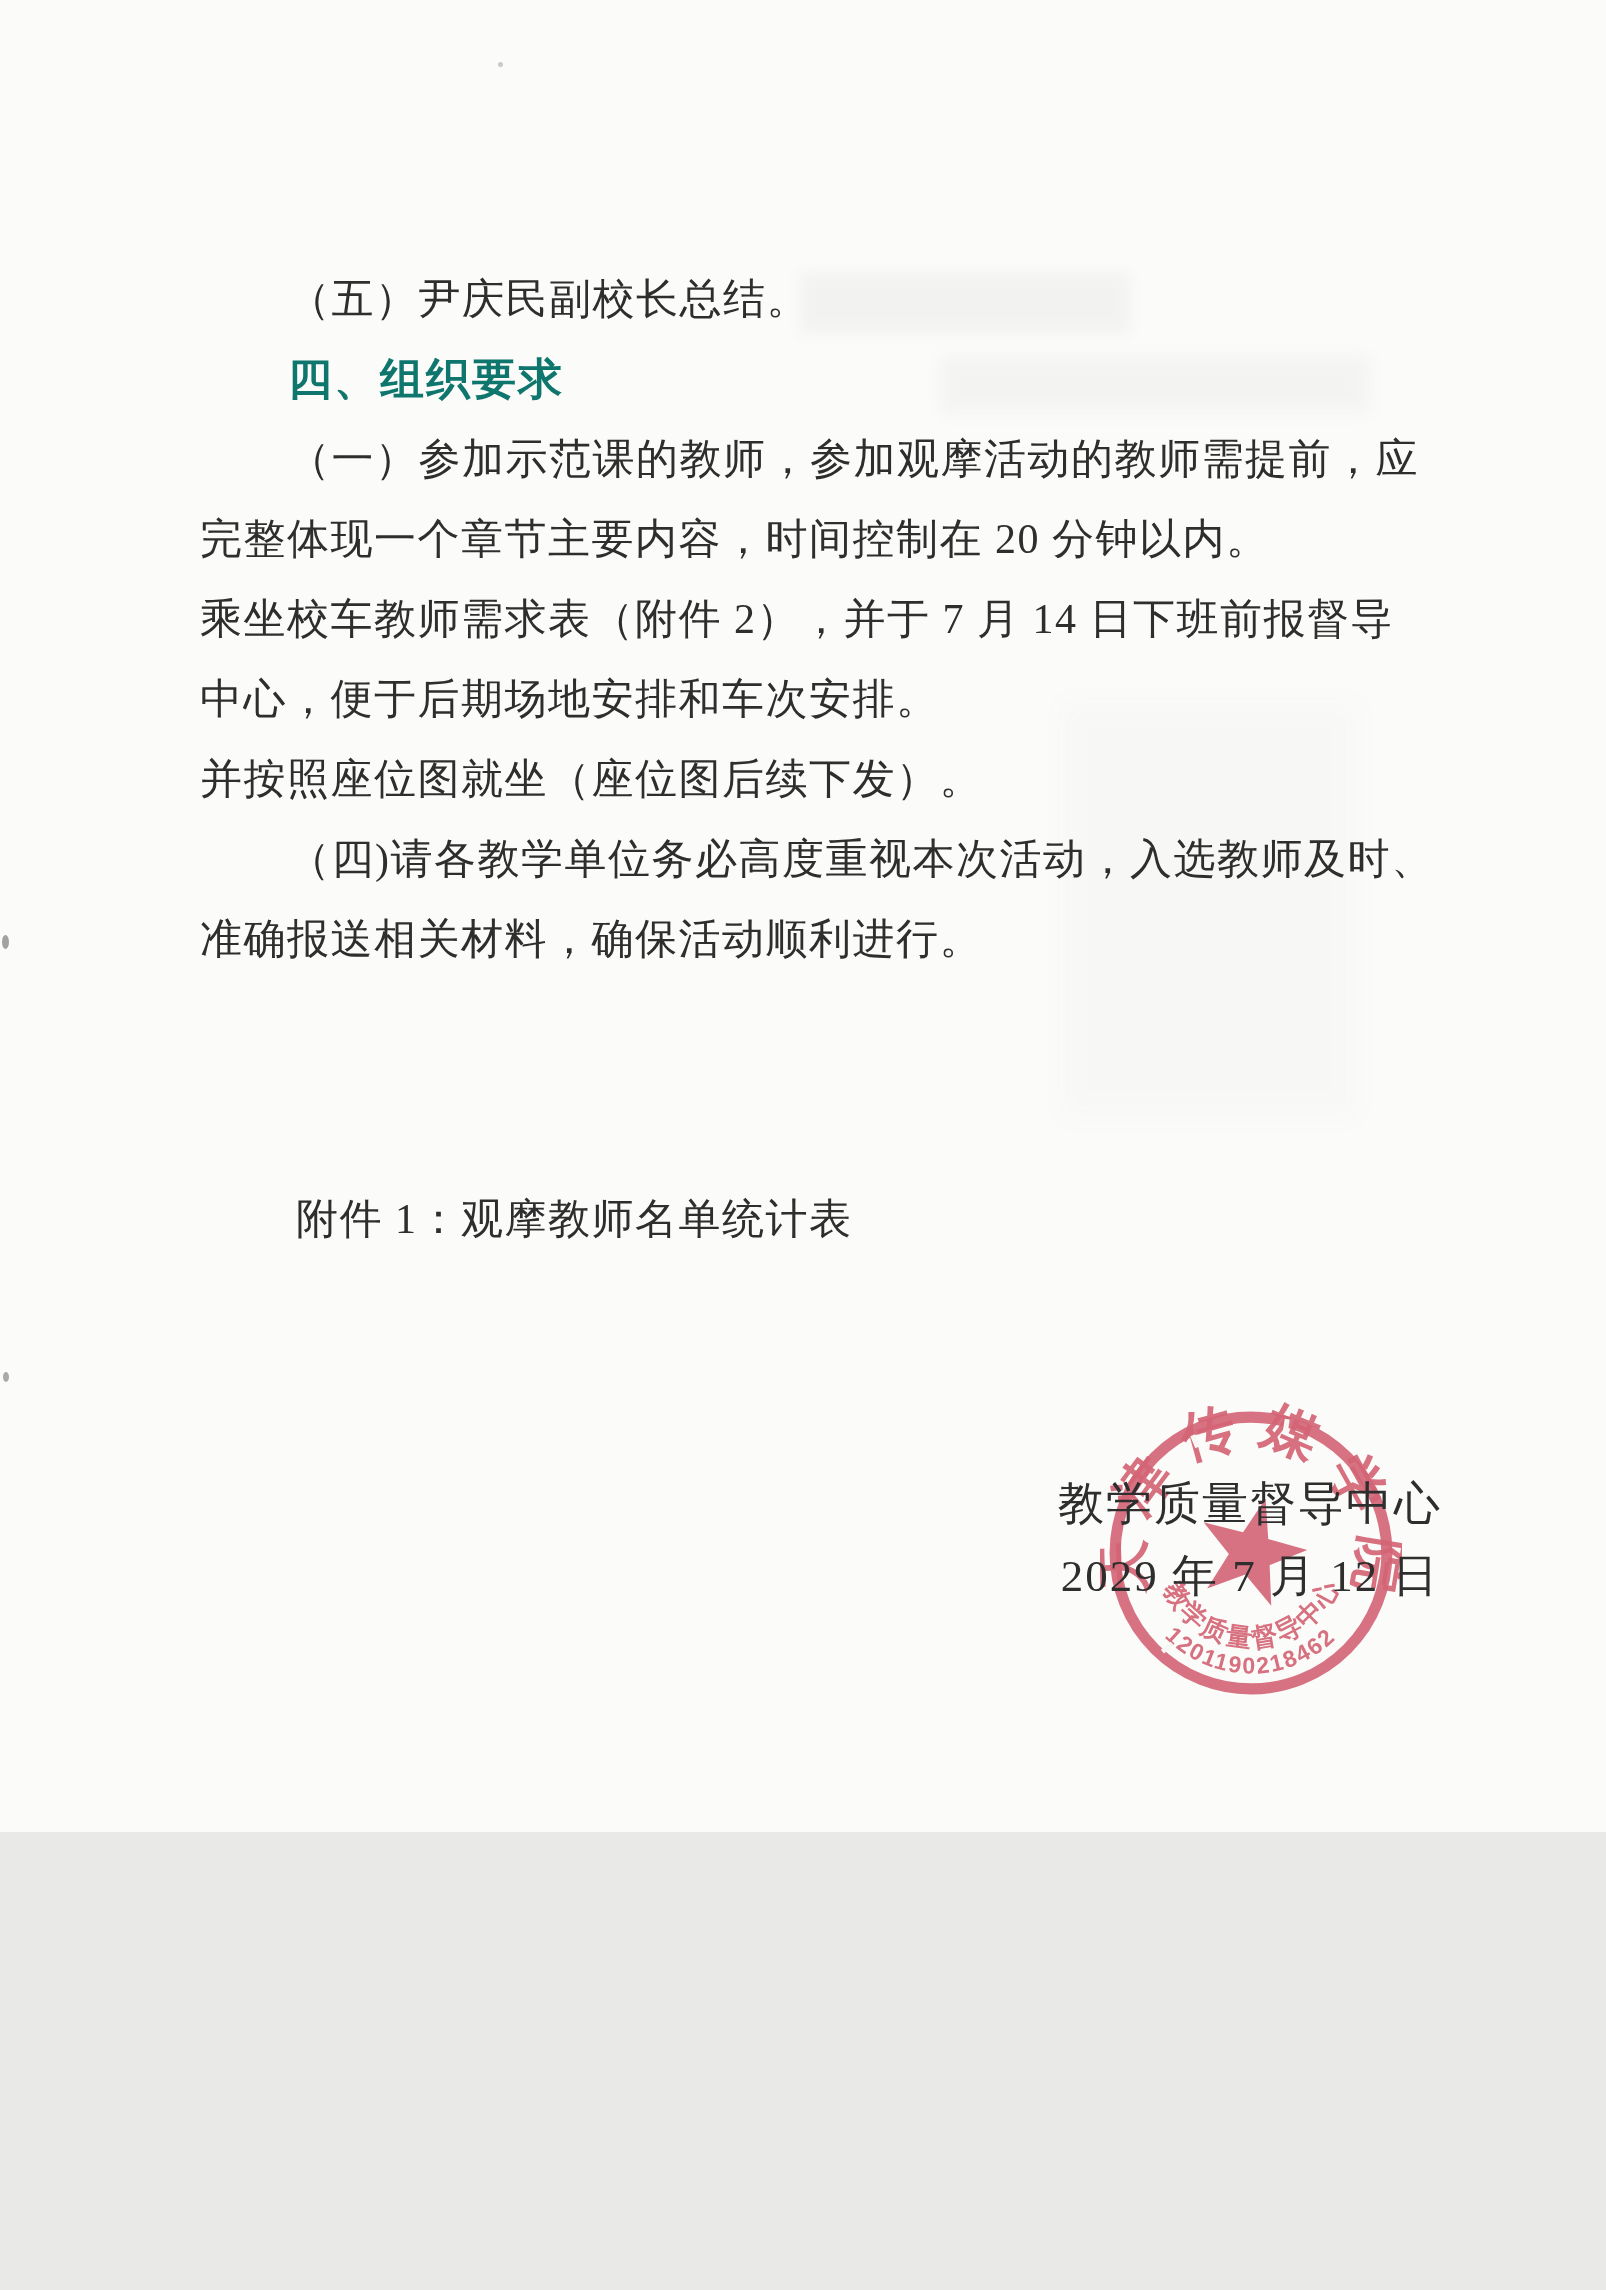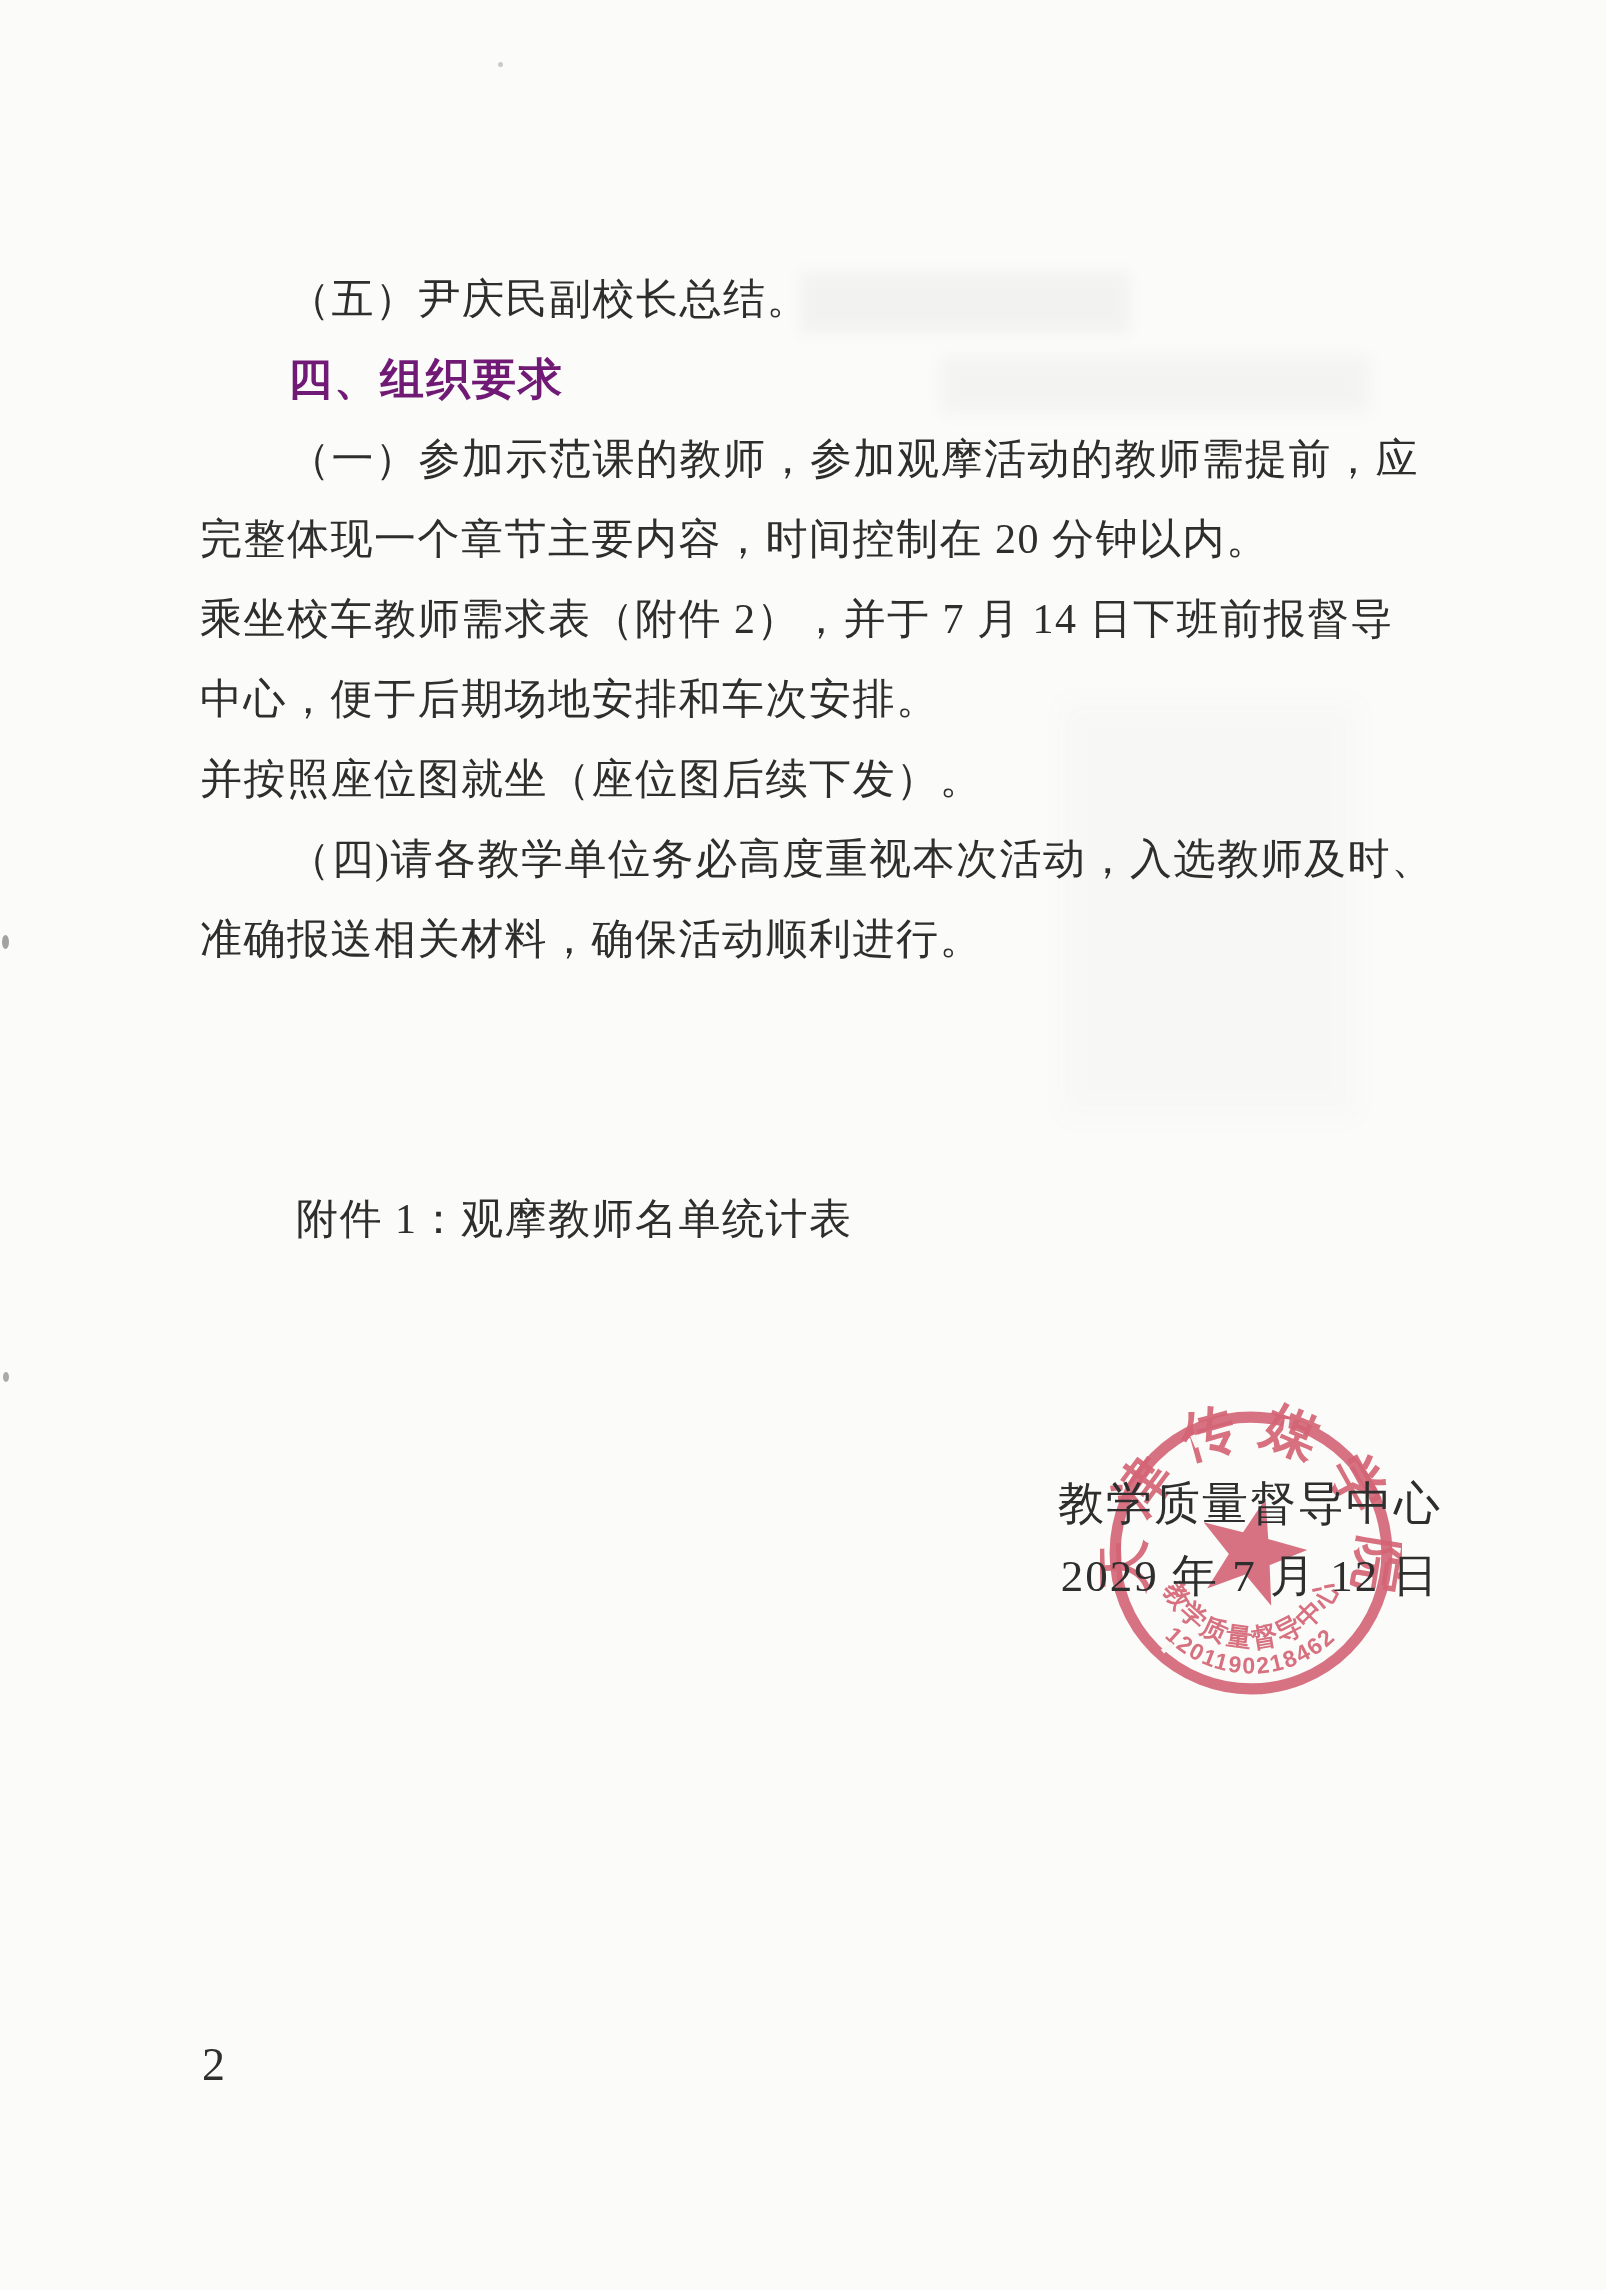--- a/index.html
+++ b/index.html
@@ -1,24 +1,24 @@
 <!DOCTYPE html>
 <html><head>
 <meta charset="utf-8">
 <style>
   html,body{margin:0;padding:0;background:#e9e9e7;}
   .page{
-    position:relative;width:1606px;height:2290px;background:#fbfbf9;
+    position:relative;width:1606px;height:1832px;background:#fbfbf9;
     overflow:hidden;font-family:"Liberation Serif","DejaVu Serif",serif;color:#2e2e2e;
   }
   .content{position:absolute;left:200px;top:259px;width:1260px;}
   .attachments{position:absolute;left:208px;top:1179px;width:1260px;}
   .line{height:80px;line-height:80px;font-size:42px;letter-spacing:1.5px;white-space:nowrap;}
   .indent{padding-left:88px;}
-  .heading{font-family:"Liberation Sans","DejaVu Sans",sans-serif;font-weight:bold;font-size:44px;letter-spacing:2px;color:#701a75;}
+  .heading{font-family:"Liberation Sans","DejaVu Sans",sans-serif;font-weight:bold;font-size:44px;letter-spacing:2px;color:#0f766e;}
   .signature{position:absolute;left:960px;top:1468px;width:580px;text-align:center;z-index:3;}
   .sig-org{font-size:46px;line-height:72px;letter-spacing:2px;}
   .sig-date{font-size:45px;line-height:72px;letter-spacing:2px;}
   .stamp{position:absolute;left:1100px;top:1402px;width:302px;height:302px;mix-blend-mode:multiply;opacity:0.92;z-index:2;}
   .stamp text{font-family:"Liberation Sans","DejaVu Sans",sans-serif;font-weight:bold;}
   .pagenum{position:absolute;left:202px;top:2038px;font-size:46px;letter-spacing:1px;}
   .ghost{position:absolute;background:#8a8a86;pointer-events:none;}
   .ghost-a{left:800px;top:272px;width:330px;height:62px;opacity:0.07;filter:blur(7px);}
   .ghost-b{left:940px;top:356px;width:430px;height:58px;opacity:0.06;filter:blur(8px);}
   .ghost-c{left:1060px;top:700px;width:300px;height:420px;opacity:0.025;filter:blur(12px);}

